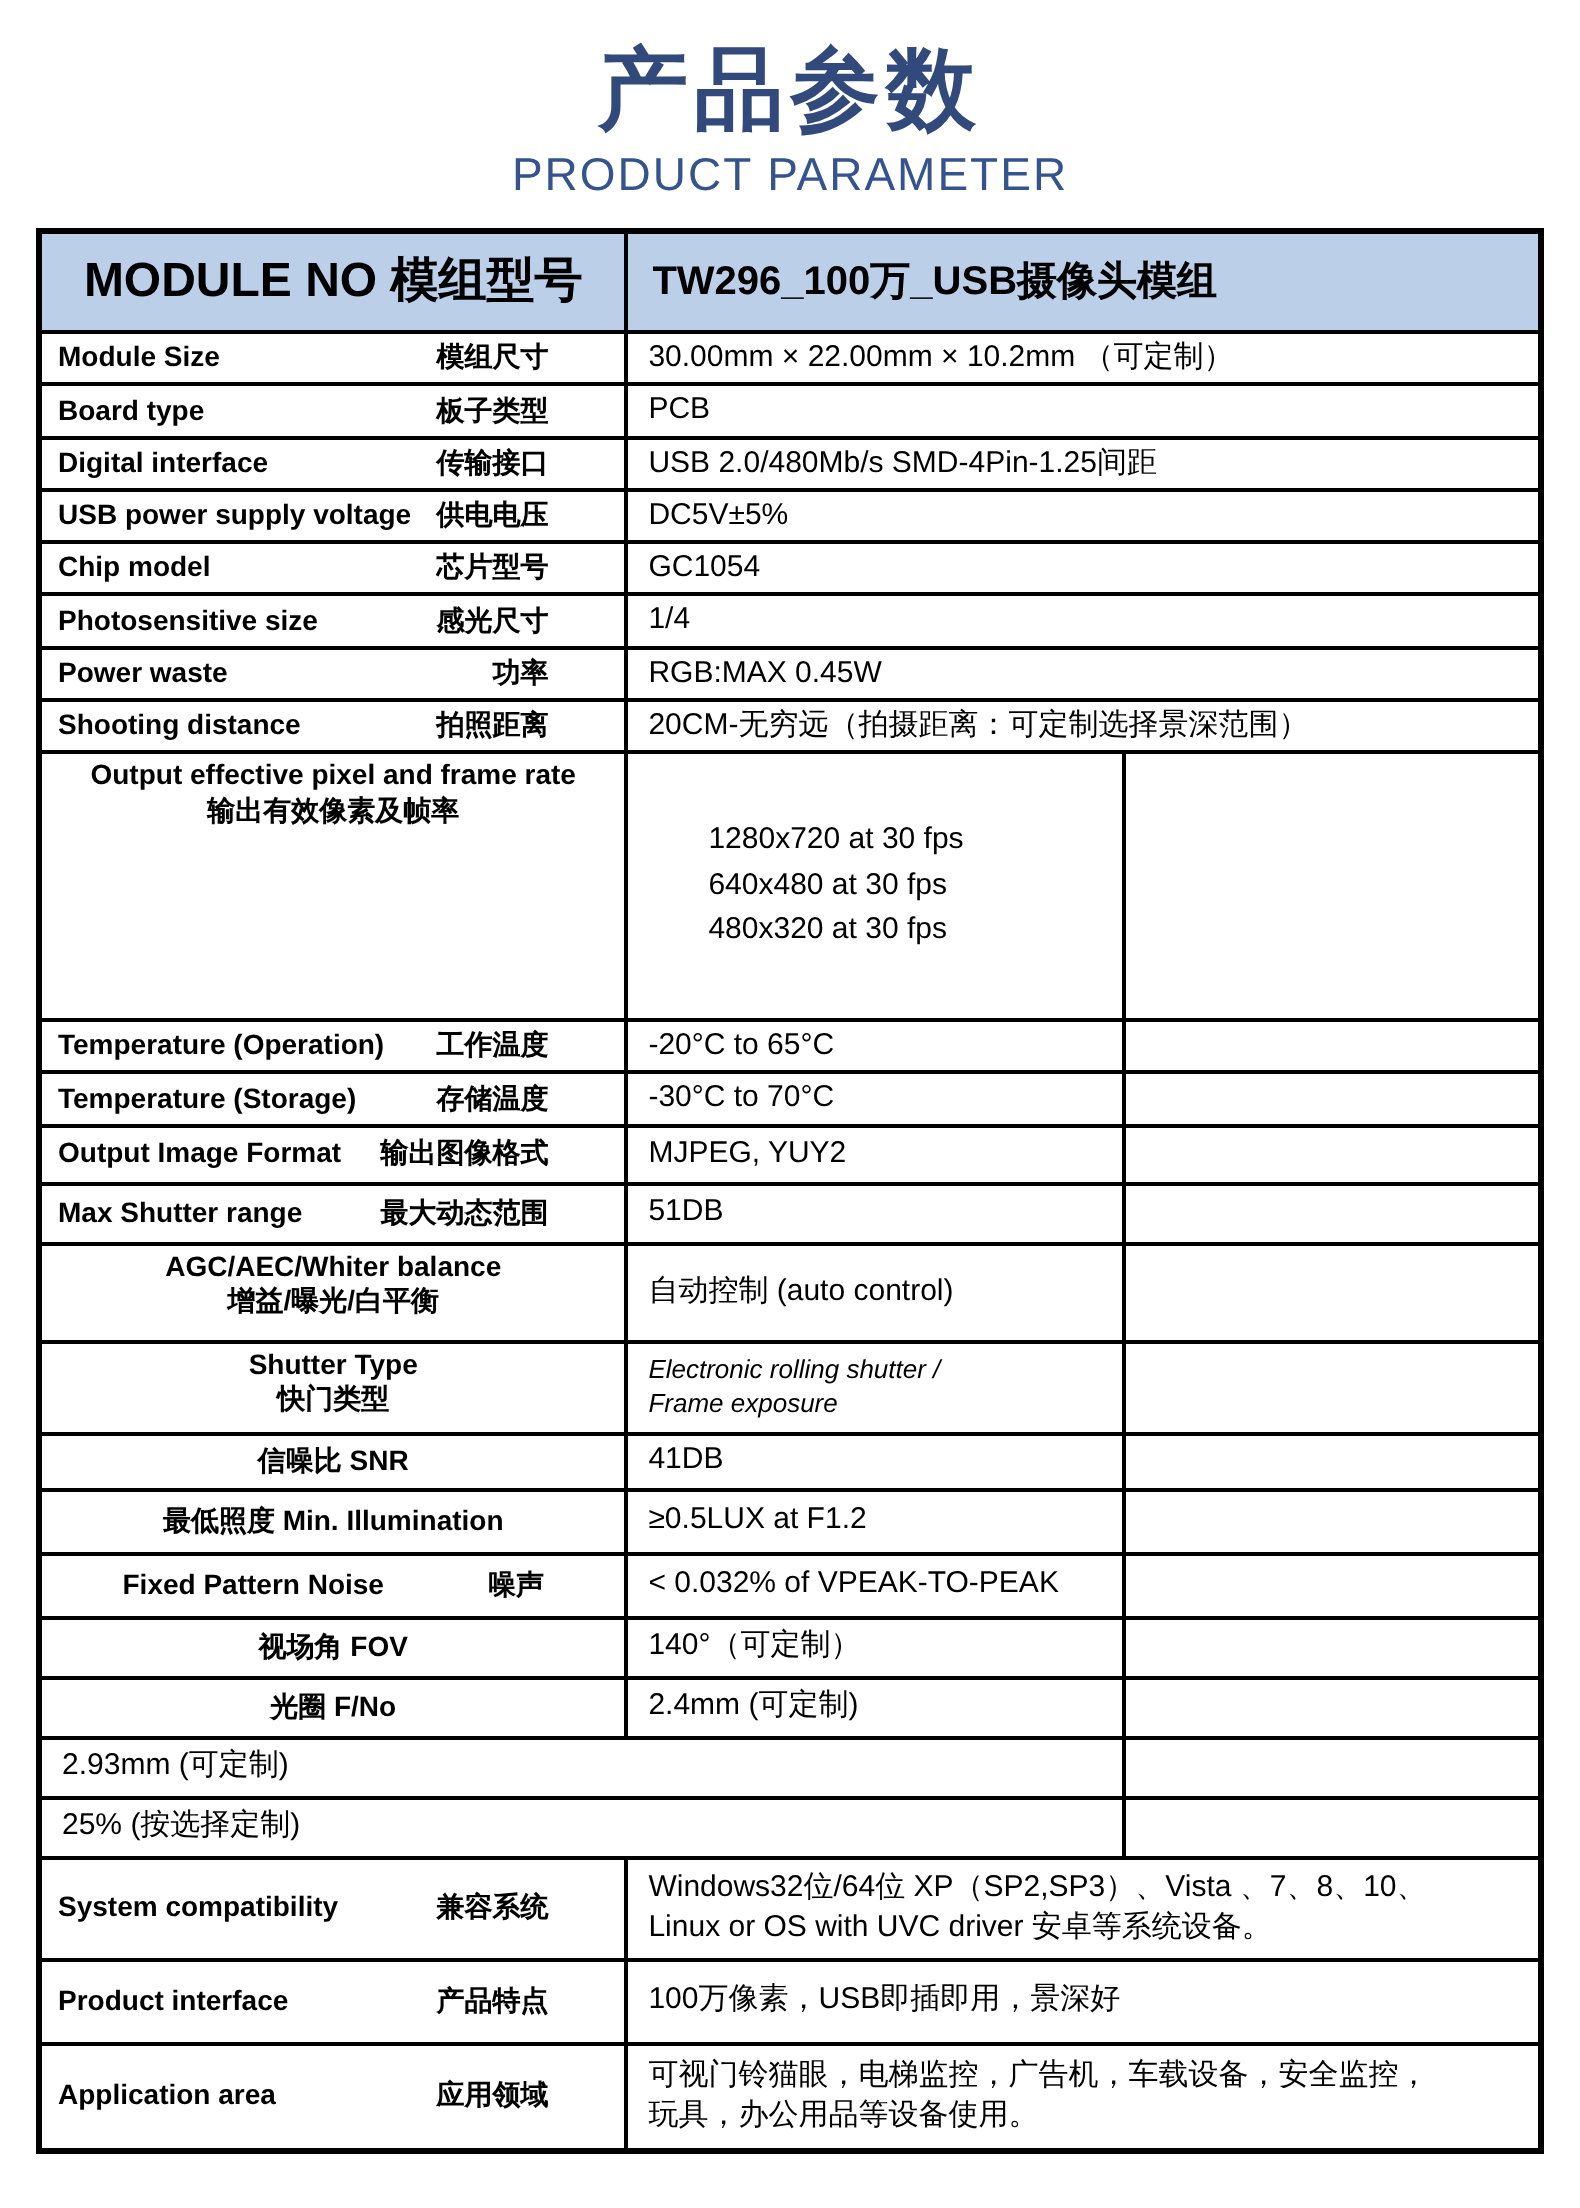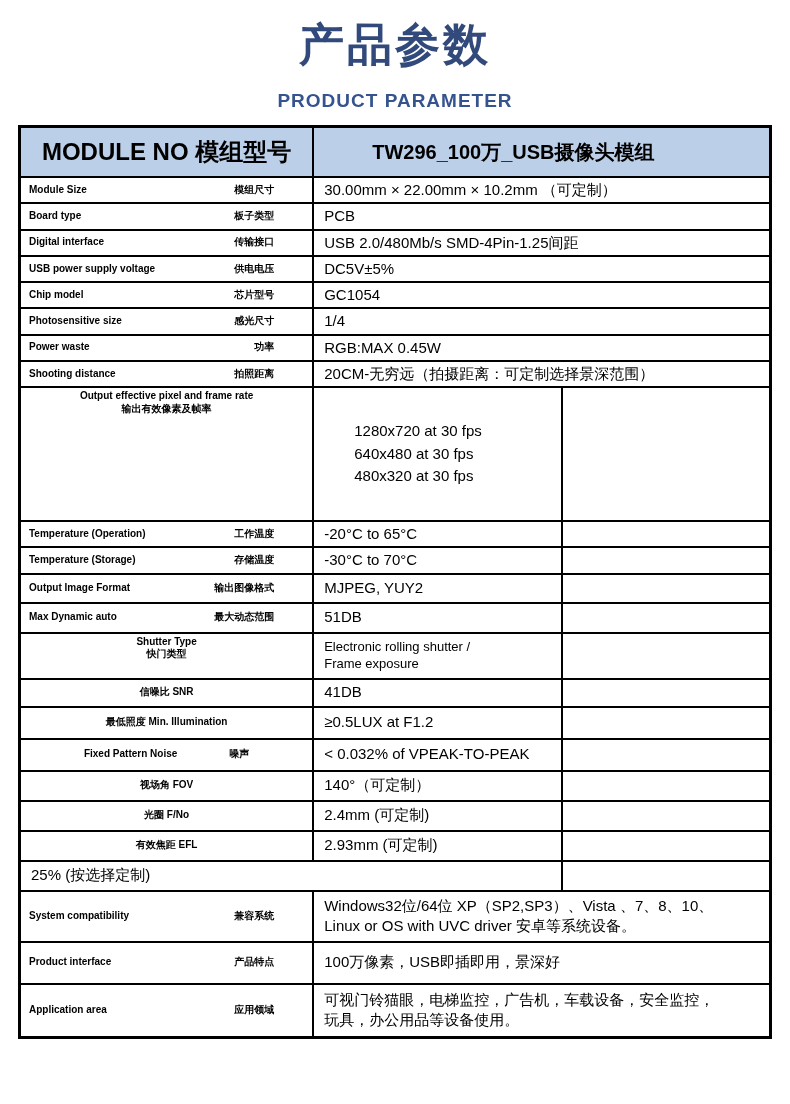--- a/index.html
+++ b/index.html
@@ -11,48 +11,48 @@
     width:790px; height:1104px; overflow:hidden;
     font-family:"Liberation Sans","DejaVu Sans",sans-serif;
     color:#000;
   }
   .titlebar{ text-align:center; padding-top:18px; }
   .title-zh{
     font-size:45px; font-weight:800; letter-spacing:3px;
     color:var(--title); line-height:1.2;
   }
   .title-en{
-    font-size:19px; font-weight:700; letter-spacing:1px;
-    color:var(--subtitle); margin-top:18px;
+    font-size:23px; font-weight:400; letter-spacing:1px;
+    color:var(--subtitle); margin-top:2px;
   }
   .tbl{
     width:754px; margin:13px auto 0 auto;
     border:3px solid var(--border);
   }
   .row{ display:flex; align-items:stretch; border-top:2px solid var(--border); }
   .row:first-child{ border-top:none; }
   .c1{
     flex:0 0 39.2%; border-right:2px solid var(--border);
     display:flex; align-items:center;
-    font-weight:700; font-size:10px; line-height:1.25;
+    font-weight:700; font-size:14px; line-height:1.25;
   }
   .c1.split{ justify-content:space-between; padding:2px 38px 2px 8px; }
   .c1.center{ justify-content:center; text-align:center; padding:2px 6px; }
   .c1.centergap{ justify-content:center; gap:52px; padding:2px 6px; }
   .c1.stack{ flex-direction:column; justify-content:flex-start; text-align:center; padding:2px 6px; }
   .c2{
     flex:1 1 auto; display:flex; flex-direction:column; justify-content:center;
     padding:2px 8px 2px 10px; font-size:15px; line-height:1.35;
   }
   .c2.indent{ padding-left:40px; line-height:1.5; }
-  .c2.small{ font-size:13px; line-height:1.3; }
+  .c2.small{ font-size:13px; line-height:1.3;font-style:italic; }
   .c3{ flex:0 0 27.8%; border-left:2px solid var(--border); }
   .hdr{ background:var(--header-bg); }
   .hdr .c1{ justify-content:center; font-size:24px; font-weight:800; }
-  .hdr .c2{ font-size:20px; font-weight:800; padding-left:12px;margin-left:46px; }
+  .hdr .c2{ font-size:20px; font-weight:800; padding-left:12px; }
 </style>
 </head>
 <body>
 
 <div class="page">
 
   <header class="titlebar">
     <h1 class="title-zh">产品参数</h1>
     <div class="title-en">PRODUCT PARAMETER</div>
   </header>
@@ -189,29 +189,39 @@
         <span>输出图像格式</span>
       </div>
       <div class="c2">
         <span>MJPEG, YUY2</span>
       </div>
       <div class="c3"></div>
     </div>
 
     <div class="row" style="min-height:30px">
       <div class="c1 split">
-        <span>Max Dynamic auto</span>
+        <span>Max Shutter range</span>
         <span>最大动态范围</span>
       </div>
       <div class="c2">
         <span>51DB</span>
       </div>
       <div class="c3"></div>
     </div>
 
+    <div class="row" style="min-height:49px">
+      <div class="c1 stack">
+        <span>AGC/AEC/Whiter balance</span>
+        <span>增益/曝光/白平衡</span>
+      </div>
+      <div class="c2">
+        <span>自动控制 (auto control)</span>
+      </div>
+      <div class="c3"></div>
+    </div>
 
     <div class="row" style="min-height:46px">
       <div class="c1 stack">
         <span>Shutter Type</span>
         <span>快门类型</span>
       </div>
       <div class="c2 small">
         <span>Electronic rolling shutter /</span>
         <span>Frame exposure</span>
       </div>
@@ -263,23 +273,20 @@
       <div class="c1 center">
         <span>光圈 F/No</span>
       </div>
       <div class="c2">
         <span>2.4mm (可定制)</span>
       </div>
       <div class="c3"></div>
     </div>
 
     <div class="row" style="min-height:30px">
-      <div class="c1 center">
-        <span>有效焦距 EFL</span>
-      </div>
       <div class="c2">
         <span>2.93mm (可定制)</span>
       </div>
       <div class="c3"></div>
     </div>
 
     <div class="row" style="min-height:30px">
       <div class="c2">
         <span>25% (按选择定制)</span>
       </div>

